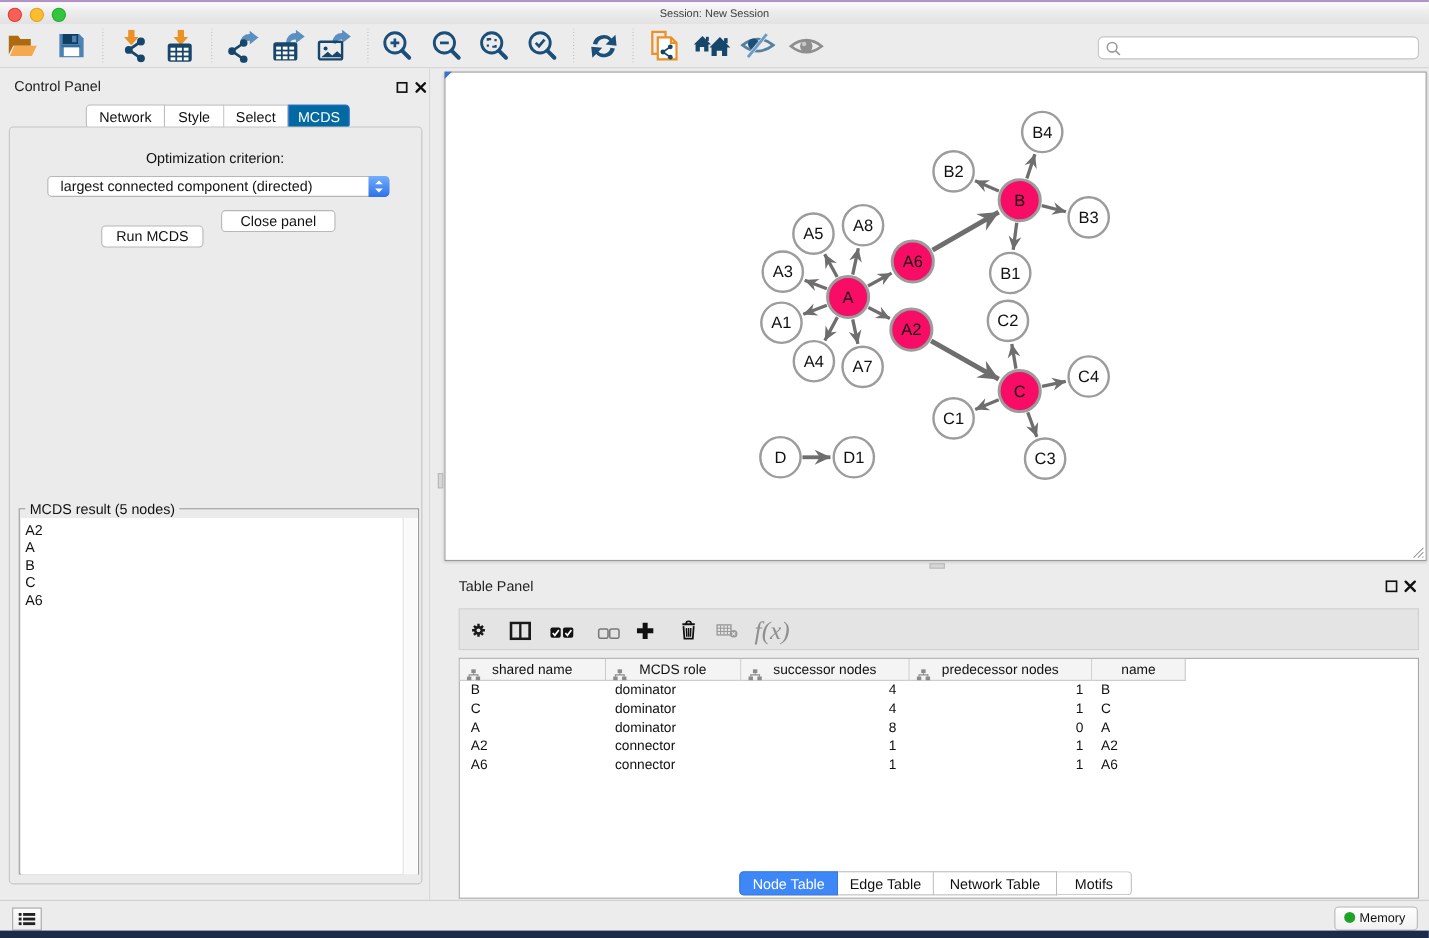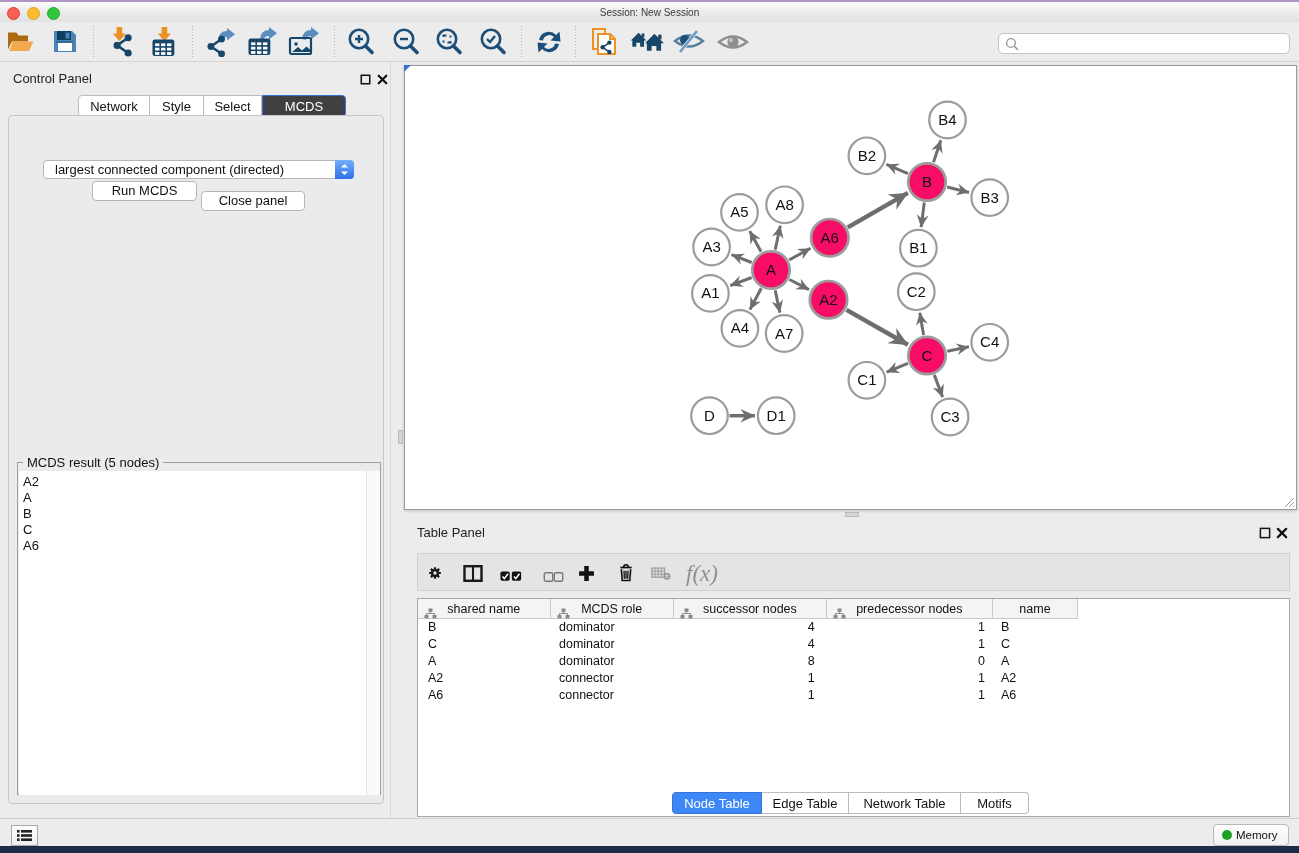--- a/index.html
+++ b/index.html
@@ -225,27 +225,28 @@
 <svg class="winbtn" style="left:360px;top:12px" width="11" height="11" viewBox="0 0 13 13">
       <rect x="1.5" y="1.5" width="10" height="10" fill="none" stroke="#111" stroke-width="1.8"></rect>
     </svg>
 <svg class="winbtn" style="left:377px;top:12px" width="11" height="11" viewBox="0 0 13 13">
       <path d="M2 2 L11 11 M11 2 L2 11" stroke="#111" stroke-width="2.6" stroke-linecap="round"></path>
     </svg>
 <div class="abs" id="tabs">
 <div class="tab" style="left:0;width:72px;border-radius:4px 0 0 4px">Network</div>
 <div class="tab" style="left:72px;width:54px;border-left:none">Style</div>
 <div class="tab" style="left:126px;width:58px;border-left:none">Select</div>
-<div class="tab" style="left:184px;width:84px;border-radius:0 4px 4px 0;background:#404040;border-color:#3571d6;color:#fff">MCDS</div>
+<div class="tab" style="left:184px;width:56px;border-radius:0 4px 4px 0;background:#0369a1;border-color:#3571d6;color:#fff">MCDS</div>
 </div>
 <div class="abs" id="cpBody"></div>
+<div class="abs" id="optlabel">Optimization criterion:</div>
 <div class="abs" id="dropdown">largest connected component (directed)<div class="abs" id="ddbtn"><svg width="19" height="19" viewBox="0 0 19 19">
           <path d="M6 7.6 L9.5 4 L13 7.6 Z M6 11.4 L9.5 15 L13 11.4 Z" fill="#fff"></path>
         </svg></div></div>
-<div class="btn" style="left:92px;top:119px;width:105px">Run MCDS</div>
+<div class="btn" style="left:92px;top:143px;width:93px">Run MCDS</div>
 <div class="btn" style="left:201px;top:129px;width:104px">Close panel</div>
 <div class="abs" id="fieldset">
       <div id="mlist">
         <div>A2</div>
         <div>A</div>
         <div>B</div>
         <div>C</div>
         <div>A6</div>
       </div>
       <div id="mscroll"></div>

